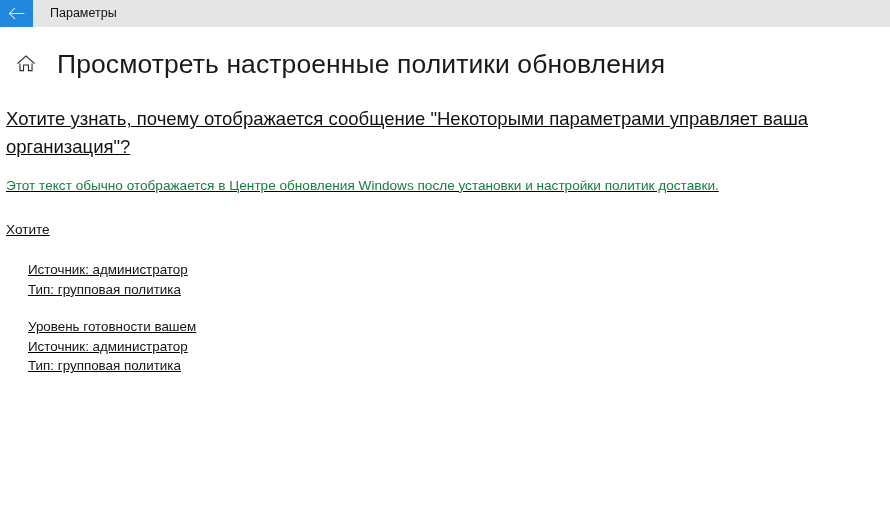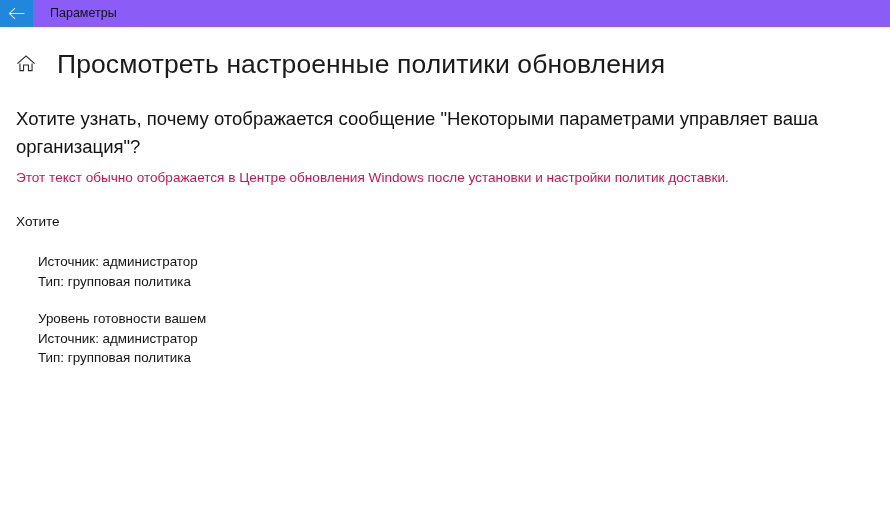--- a/index.html
+++ b/index.html
@@ -14,21 +14,21 @@
     color: #000000;
     overflow: hidden;
     -webkit-font-smoothing: antialiased;
   }
 
   
   .titlebar {
     position: relative;
     height: 27px;
     width: 100%;
-    background: #8b5cf6;
+    background: #e5e5e5;
   }
   .back-button {
     position: absolute;
     left: 0;
     top: 0;
     width: 33px;
     height: 27px;
     background: #2087dd;
     cursor: pointer;
     display: flex;
@@ -70,36 +70,37 @@
     font-size: 26.5px;
     font-weight: 300;
     letter-spacing: 0.1px;
     color: #1a1a1a;
     line-height: 1.1;
     white-space: nowrap;
   }
 
   
   .content {
-    padding-left: 16px;
+    padding-left: 6px;
     padding-right: 8px;
+    text-decoration: underline;
   }
   .lead {
     margin-top: 26px;
     font-size: 18.5px;
     font-weight: 400;
     line-height: 1.48;
     color: #121212;
     max-width: 872px;
   }
   .note {
-    margin-top: 9px;
+    margin-top: 17px;
     font-size: 13.6px;
     line-height: 1.35;
-    color: #be185d;
+    color: #15803d;
   }
   .examples-label {
     margin-top: 27px;
     font-size: 13.6px;
     color: #111111;
   }
   .bullets {
     list-style: none;
     margin: 0;
     padding: 0;

